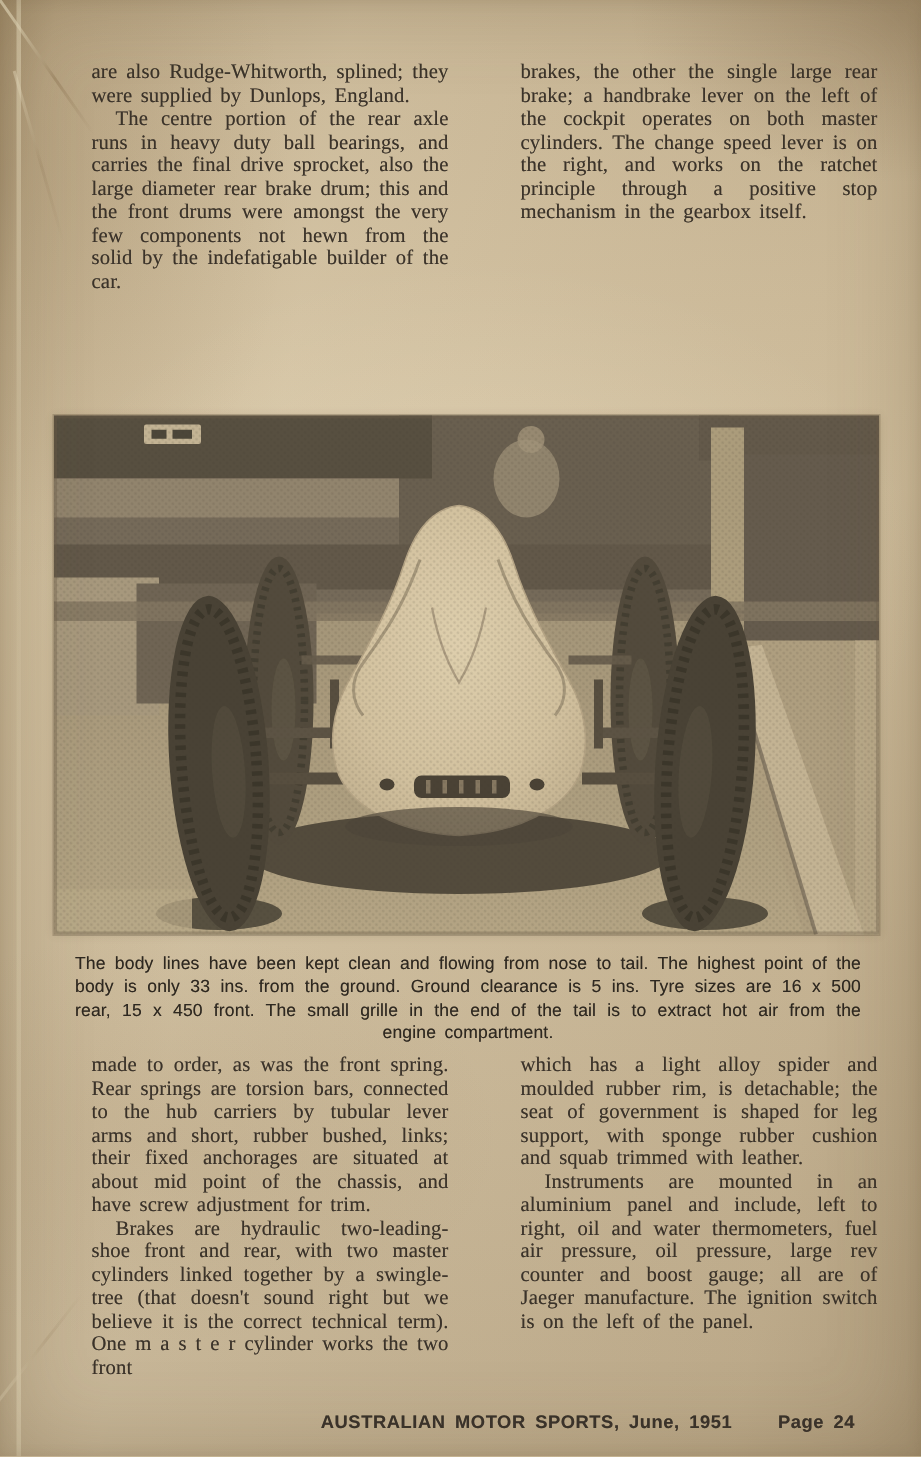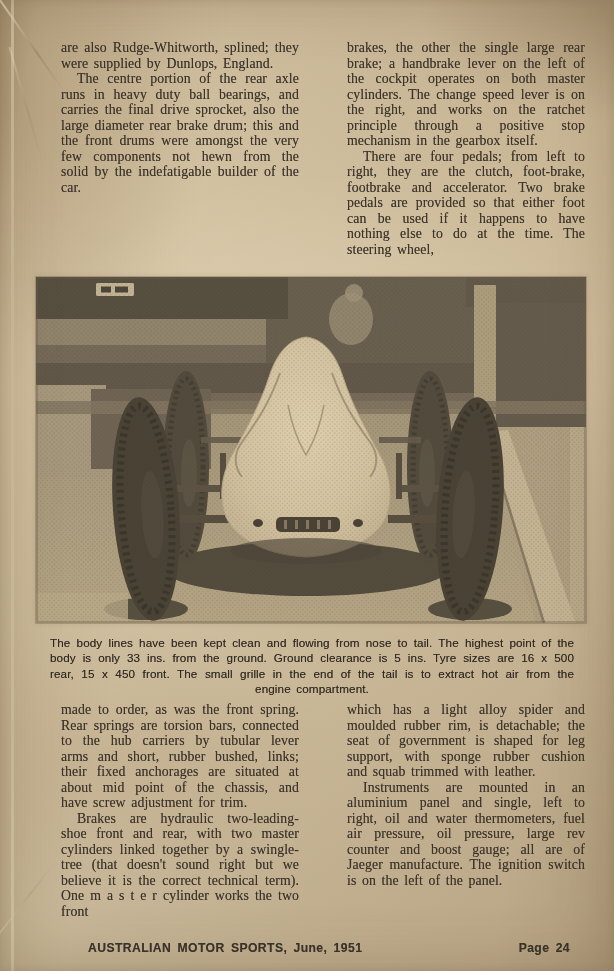--- a/index.html
+++ b/index.html
@@ -63,41 +63,40 @@
     word-spacing:2.2px;letter-spacing:.1px;
     color:#2e2820;text-shadow:0 0 .4px rgba(46,40,32,.5);
   }
 
   .footer{
     position:absolute;top:941px;left:0;right:0;height:18px;
     font-family:"Liberation Sans", sans-serif;font-weight:bold;
     font-size:12.2px;color:#38312a;letter-spacing:.4px;word-spacing:2.5px;
     text-shadow:0 0 .4px rgba(56,49,42,.5);
   }
-  .footer .journal{position:absolute;left:12px;right:0;text-align:left;padding-left:76px;}
+  .footer .journal{position:absolute;left:12px;right:0;text-align:center;padding-left:76px;}
   .footer .pageno{position:absolute;right:44px;top:0;}
 </style>
 </head>
 <body>
 
 <div class="page">
 
   <div class="crease" id="crease-tl-1"></div>
   <div class="crease" id="crease-tl-2"></div>
   <div class="crease" id="crease-left"></div>
   <div class="crease" id="crease-bl"></div>
 
   <section class="cols cols-top">
     <div class="col">
       <p>are also Rudge-Whitworth, splined; they were supplied by Dunlops, England.</p>
       <p>The centre portion of the rear axle runs in heavy duty ball bearings, and carries the final drive sprocket, also the large diameter rear brake drum; this and the front drums were amongst the very few components not hewn from the solid by the indefatigable builder of the car.</p>
     </div>
     <div class="col">
       <p>brakes, the other the single large rear brake; a handbrake lever on the left of the cockpit operates on both master cylinders. The change speed lever is on the right, and works on the ratchet principle through a positive stop mechanism in the gearbox itself.</p>
-      <p>There are four pedals; from left to right, they are the clutch, foot-brake, footbrake and accelerator. Two brake pedals are provided so that either foot can be used if it happens to have nothing else to do at the time. The steering wheel,</p>
     </div>
   </section>
 
   <figure class="photo">
     <svg viewBox="0 0 550 346" preserveAspectRatio="none">
       <defs>
         <pattern id="halftone" width="3.2" height="3.2" patternUnits="userSpaceOnUse" patternTransform="rotate(45)">
           <circle cx="1.6" cy="1.6" r="0.85" fill="#2f2a22"></circle>
         </pattern>
         <linearGradient id="roadGrad" x1="0" y1="0" x2="0" y2="1">
@@ -213,21 +212,21 @@
 
   <p class="caption">The body lines have been kept clean and flowing from nose to tail.  The highest point of the body is only 33 ins. from the ground.  Ground clearance is 5 ins.  Tyre sizes are 16 x 500 rear, 15 x 450 front.  The small grille in the end of the tail is to extract hot air from the engine compartment.</p>
 
   <section class="cols cols-bottom">
     <div class="col">
       <p>made to order, as was the front spring.  Rear springs are torsion bars, connected to the hub carriers by tubular lever arms and short, rubber bushed, links; their fixed anchorages are situated at about mid point of the chassis, and have screw adjustment for trim.</p>
       <p>Brakes are hydraulic two-leading-shoe front and rear, with two master cylinders linked together by a swingle-tree (that doesn't sound right but we believe it is the correct technical term).  One m a s t e r cylinder works the two front</p>
     </div>
     <div class="col">
       <p>which has a light alloy spider and moulded rubber rim, is detachable; the seat of government is shaped for leg support, with sponge rubber cushion and squab trimmed with leather.</p>
-      <p>Instruments are mounted in an aluminium panel and single, left to right, oil and water thermometers, fuel air pressure, oil pressure, large rev counter and boost gauge; all are of Jaeger manufacture.  The ignition switch is on the left of the panel.</p>
+      <p>Instruments are mounted in an aluminium panel and include, left to right, oil and water thermometers, fuel air pressure, oil pressure, large rev counter and boost gauge; all are of Jaeger manufacture.  The ignition switch is on the left of the panel.</p>
     </div>
   </section>
 
   <div class="footer">
     <span class="journal">AUSTRALIAN MOTOR SPORTS, June, 1951</span>
     <span class="pageno">Page 24</span>
   </div>
 
 </div>
 

